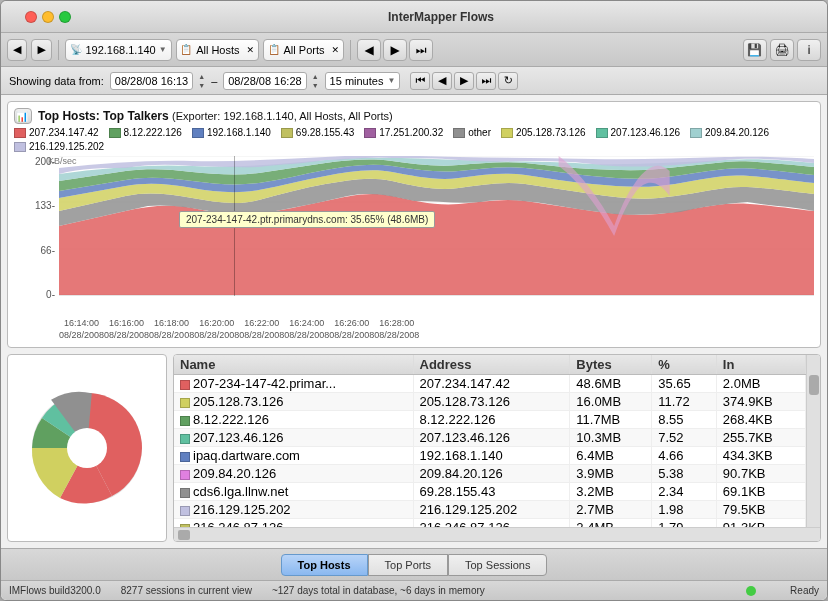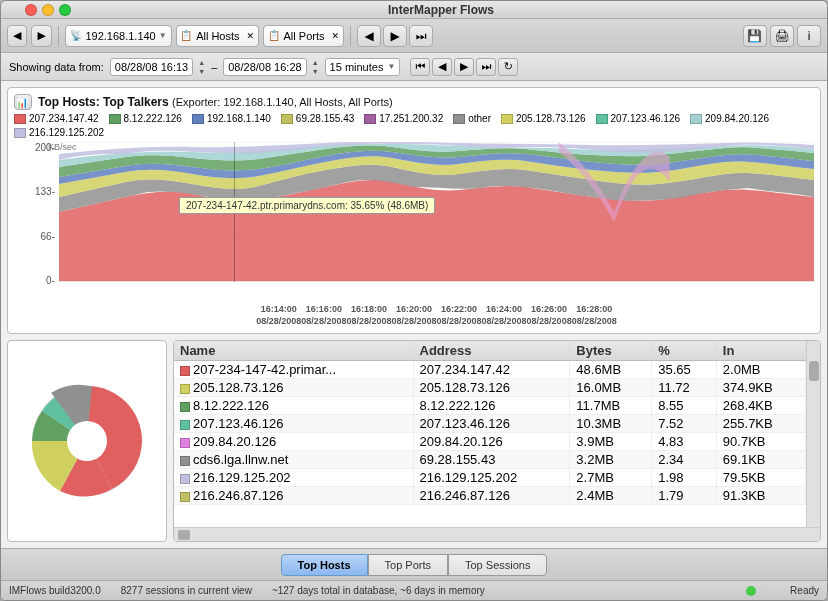--- a/index.html
+++ b/index.html
@@ -19,21 +19,21 @@
       background: #ececec;
       border: 1px solid #888;
       border-radius: 6px;
       display: flex;
       flex-direction: column;
       box-shadow: 0 4px 20px rgba(0,0,0,0.4);
     }
 
     .titlebar {
       background: linear-gradient(to bottom, #e8e8e8, #d0d0d0);
-      height: 18px;
+      height: 32px;
       border-radius: 6px 6px 0 0;
       display: flex;
       align-items: center;
       padding: 0 24px;
       border-bottom: 1px solid #aaa;
       flex-shrink: 0;
     }
 
     .traffic-lights {
       display: flex;
@@ -233,26 +233,25 @@
       font-size: 10px;
       color: #333;
       top: 55px;
       left: 120px;
       white-space: nowrap;
       z-index: 10;
     }
 
     .x-axis {
       display: flex;
-      justify-content: center;
+      justify-content: flex-start;
       padding-left: 45px;
       font-size: 9px;
       color: #555;
       margin-top: 2px;
-      font-weight: bold;
     }
 
     .x-label { text-align: center; line-height: 1.3; }
 
     
     .bottom-section {
       display: flex;
       flex: 1;
       gap: 6px;
       margin-top: 6px;
@@ -662,25 +661,34 @@
       <td>
         <span class="row-swatch" style="background:#60c0a0;"></span>207.123.46.126
       </td>
       <td>207.123.46.126</td>
       <td>10.3MB</td>
       <td>7.52</td>
       <td>255.7KB</td>
     </tr>
                   <tr>
       <td>
+        <span class="row-swatch" style="background:#6080c0;"></span>ipaq.dartware.com
+      </td>
+      <td>192.168.1.140</td>
+      <td>6.4MB</td>
+      <td>4.66</td>
+      <td>434.3KB</td>
+    </tr>
+                  <tr>
+      <td>
         <span class="row-swatch" style="background:#e080e0;"></span>209.84.20.126
       </td>
       <td>209.84.20.126</td>
       <td>3.9MB</td>
-      <td>4.83</td>
+      <td>5.38</td>
       <td>90.7KB</td>
     </tr>
                   <tr>
       <td>
         <span class="row-swatch" style="background:#909090;"></span>cds6.lga.llnw.net
       </td>
       <td>69.28.155.43</td>
       <td>3.2MB</td>
       <td>2.34</td>
       <td>69.1KB</td>

